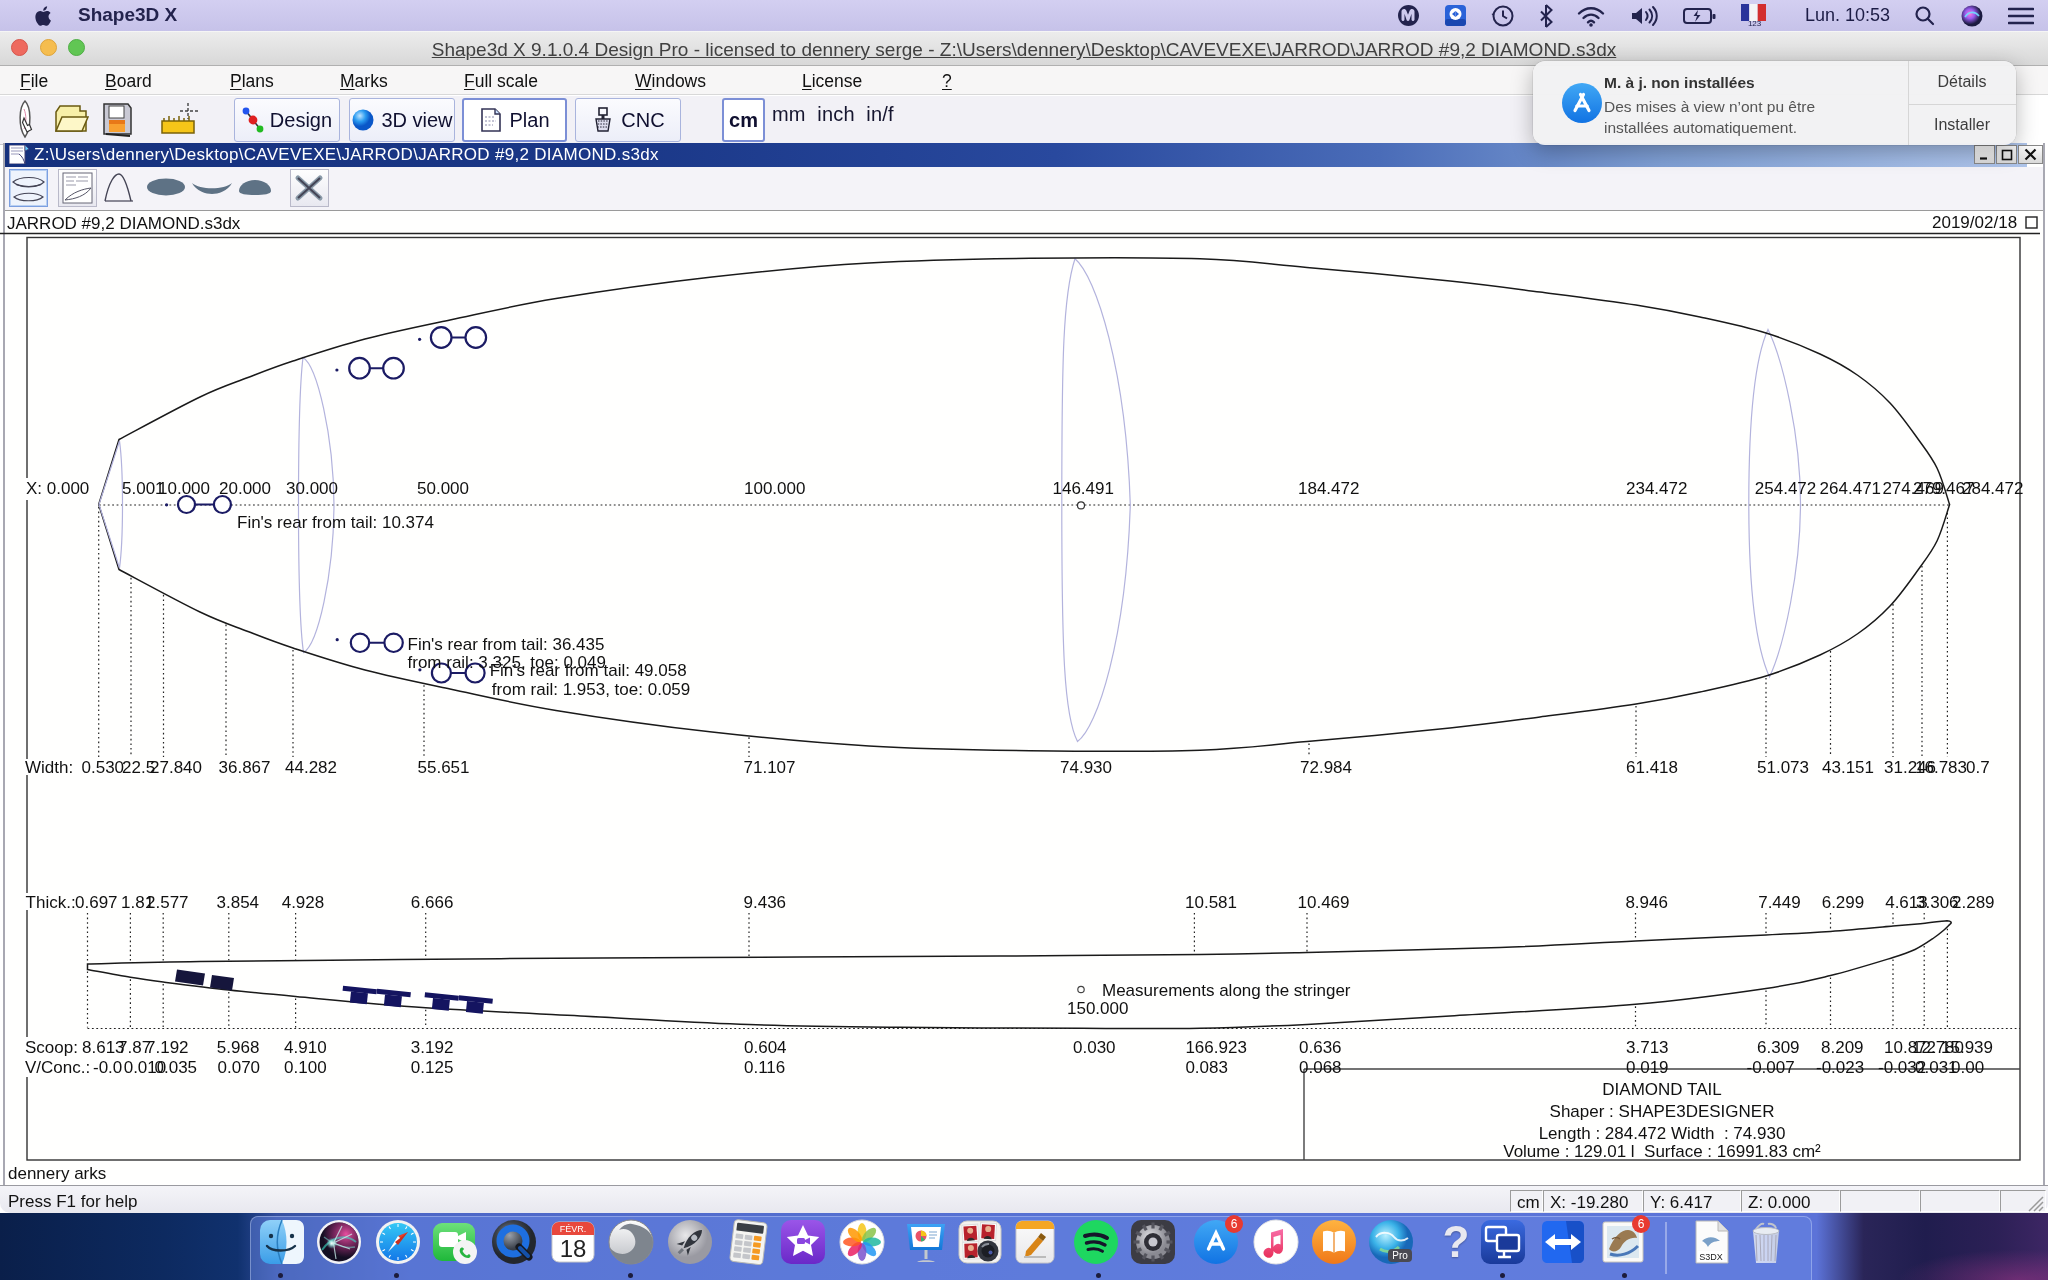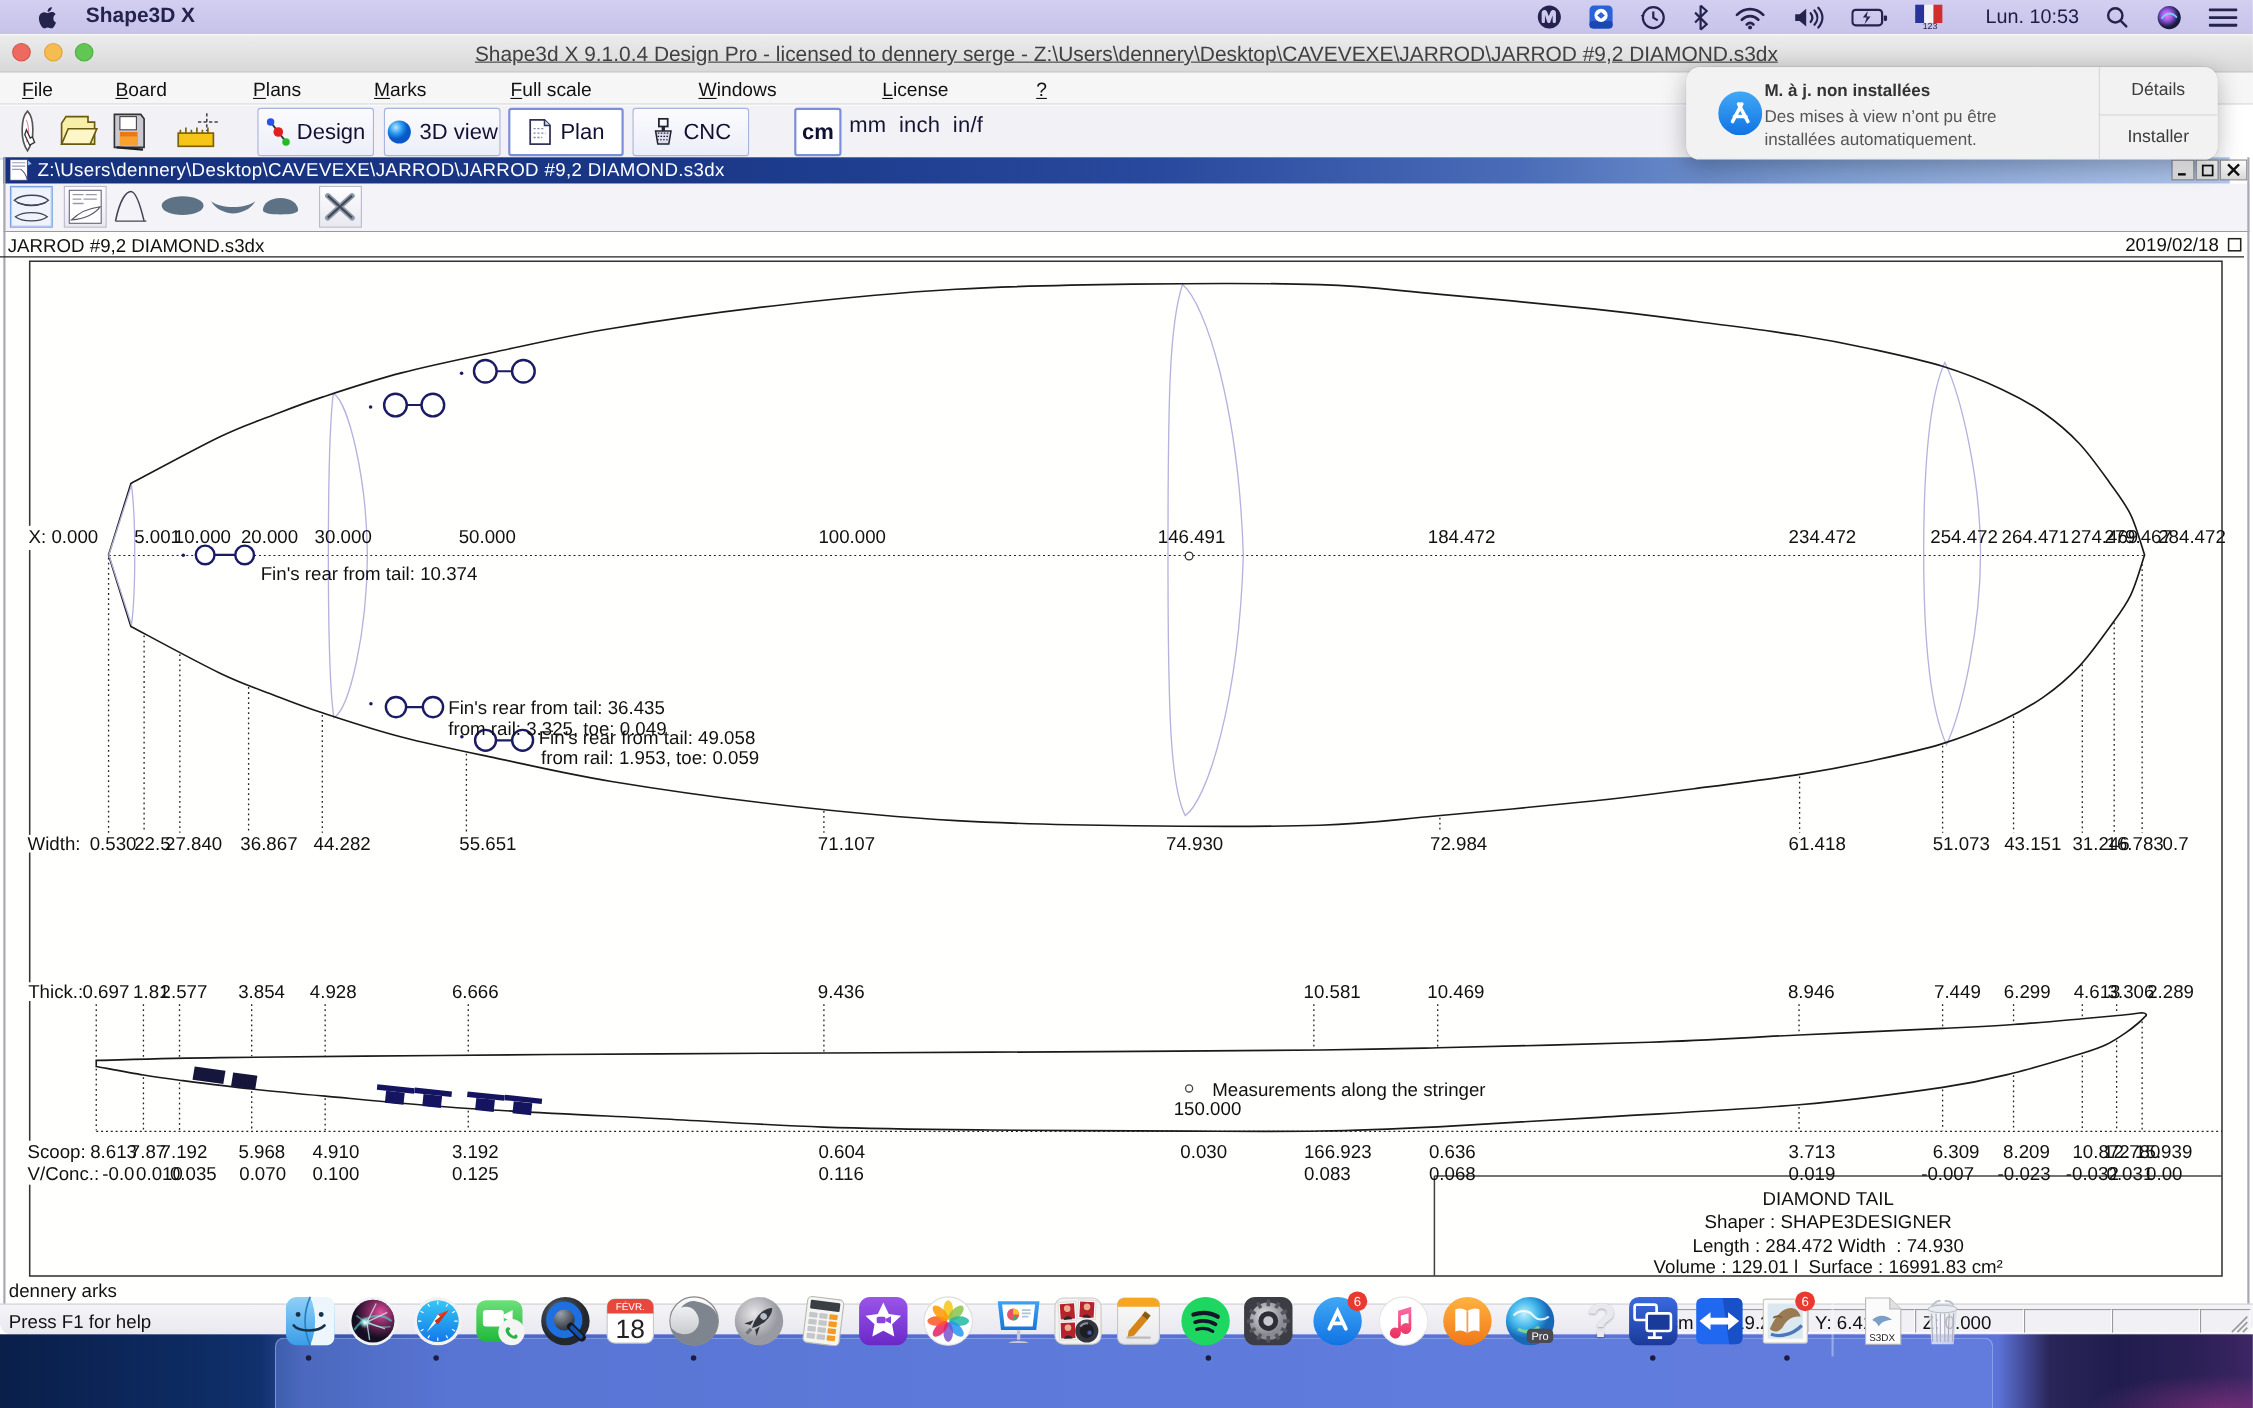--- a/index.html
+++ b/index.html
@@ -498,21 +498,21 @@
   <div class="scell" style="left:1920px;width:80px;"></div>
   <div class="scell" style="left:2000px;width:46px;"></div>
   <svg class="abs" style="left:2028px;top:10px" width="16" height="16" viewBox="0 0 16 16">
       <path d="M15 1L1 15M15 6L6 15M15 11l-4 4" stroke="#999" stroke-width="1.5"></path>
     </svg>
 </div>
 
 <div id="desk"></div>
 <div style="position:absolute;left:1900px;top:1250px;width:148px;height:30px;background:radial-gradient(ellipse at 80% 100%, rgba(190,60,150,0.42), rgba(190,60,150,0) 72%);"></div>
 <div id="dock"></div>
-<div style="position:absolute;left:250px;top:1175px;width:1562px;height:64px">
+<div style="position:absolute;left:250px;top:1216px;width:1562px;height:64px">
     <div class="di" style="left:9px"><svg width="46" height="46" viewBox="0 0 46 46">
         <defs>
           <linearGradient id="fnd" x1="0" y1="0" x2="0" y2="1">
             <stop offset="0%" stop-color="#8fd0f8"></stop>
             <stop offset="100%" stop-color="#3a9de8"></stop>
           </linearGradient>
         </defs>
         <rect x="1" y="1" width="44" height="44" rx="10" fill="url(#fnd)"></rect>
         <path d="M23 1h14c5 0 8 3 8 8v28c0 5-3 8-8 8H23c6-14 6-30 0-44z" fill="#eef6fd"></path>
         <path d="M23 1c-6 14-6 30 0 44" fill="none" stroke="#2a7ec0" stroke-width="1.5"></path>

